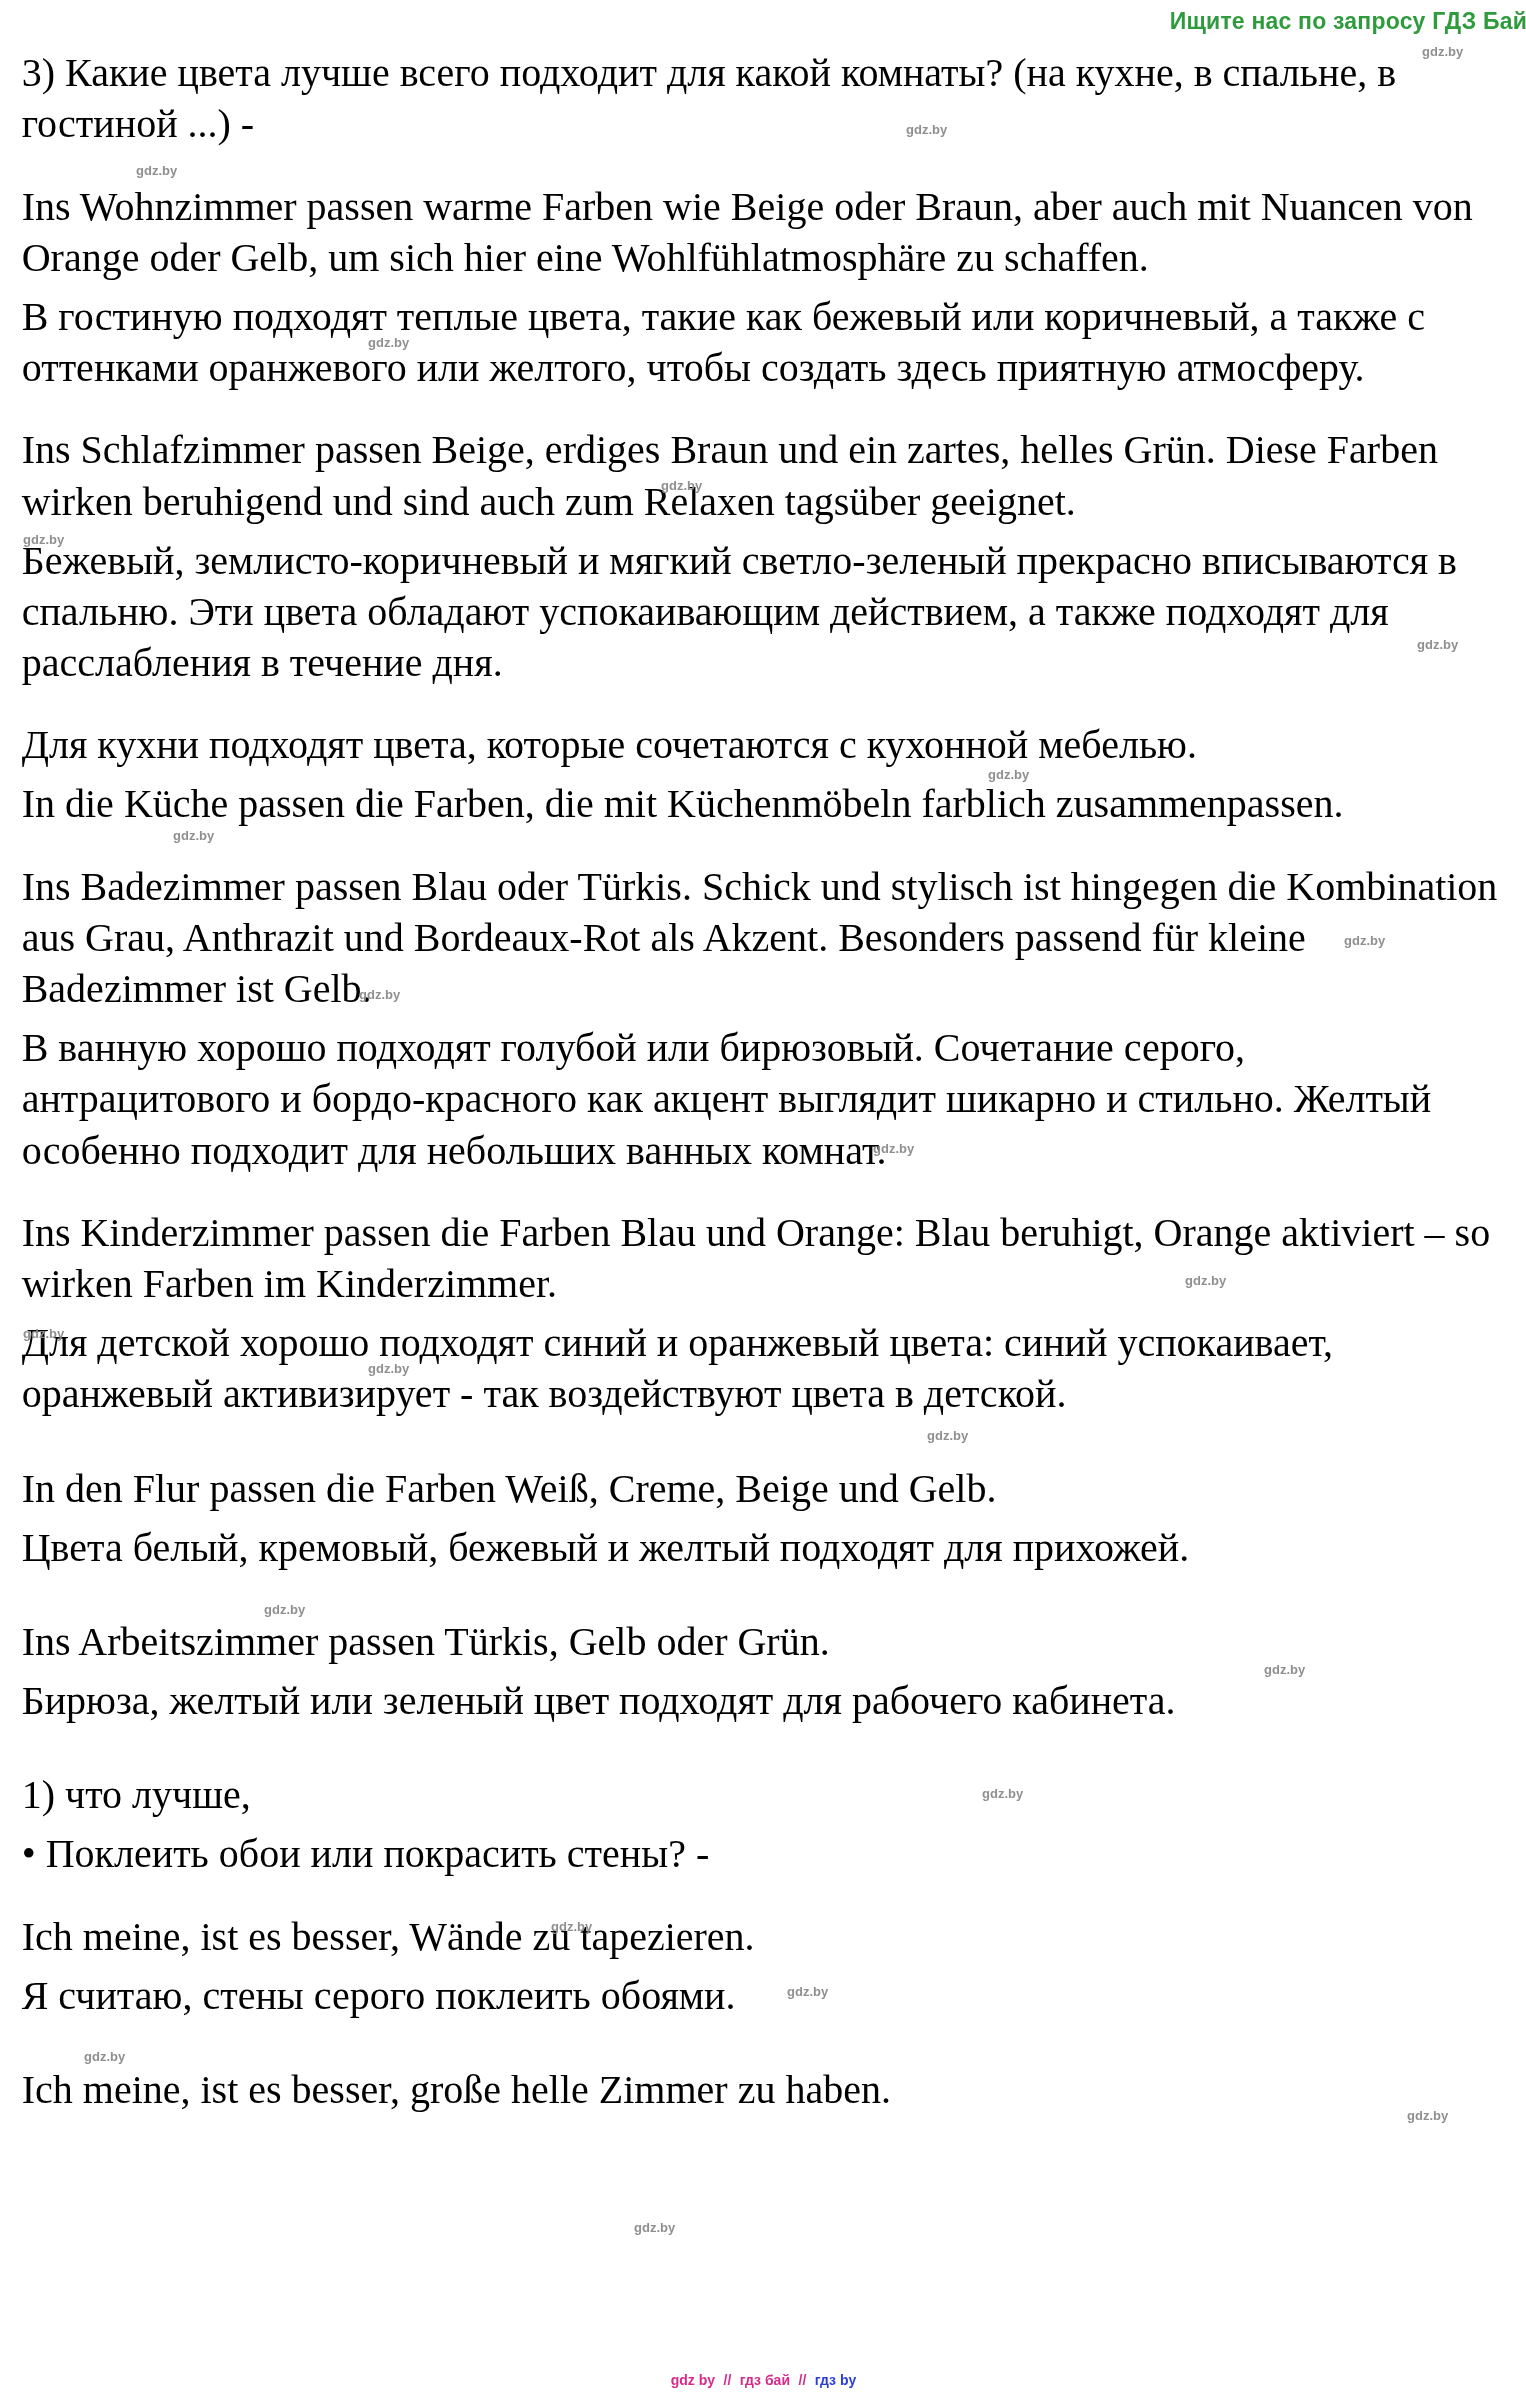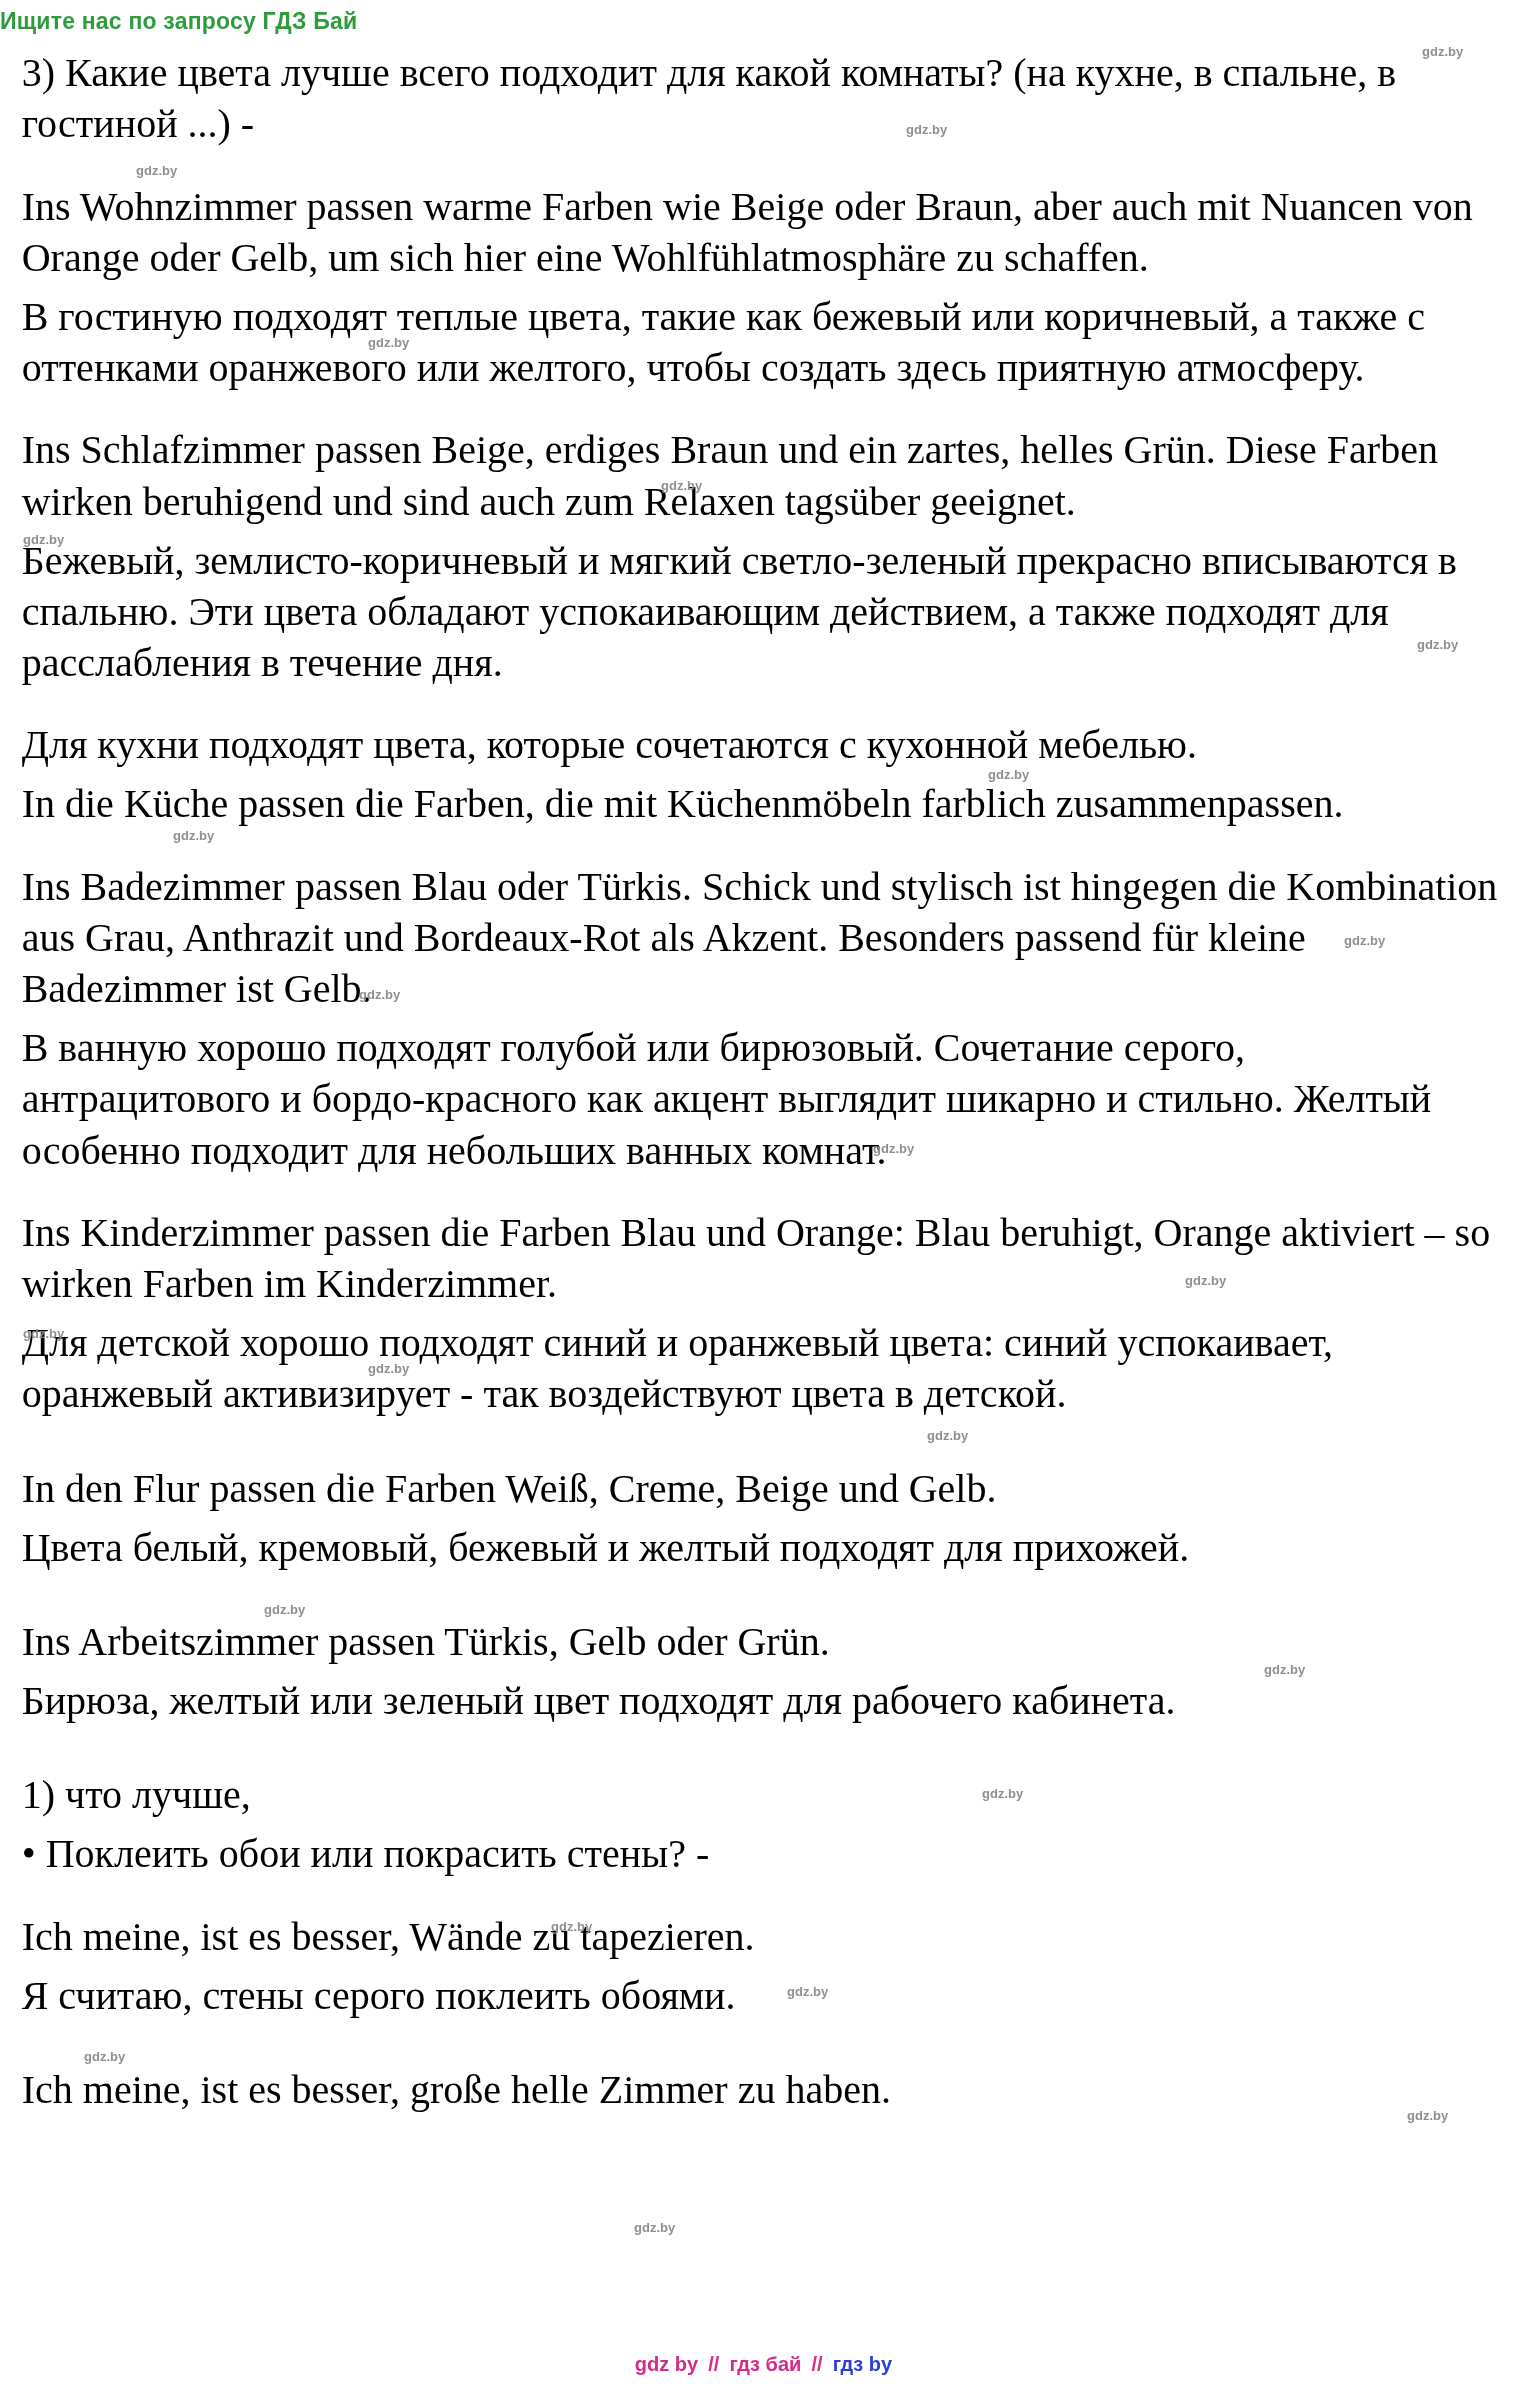--- a/index.html
+++ b/index.html
@@ -16,21 +16,21 @@
     overflow: hidden;
   }
   .page {
     position: relative;
     width: 1527px;
     min-height: 2401px;
     padding: 0;
     box-sizing: border-box;
   }
   .top-banner {
-    text-align: left;
+    text-align: right;
     color: #2e9b3c;
     font-family: "Liberation Sans", sans-serif;
     font-weight: bold;
     font-size: 23px;
     padding-top: 7.6px;
     padding-bottom: 4.6px;
     letter-spacing: 0.2px;
   }
   .content {
     padding: 0 18.3px 0 13.7px;
@@ -51,24 +51,24 @@
     font-size: 13px;
     font-weight: bold;
     white-space: nowrap;
     pointer-events: none;
     opacity: 0.95;
   }
   .footer {
     position: absolute;
     left: 0;
     right: 0;
-    bottom: 25px;
+    bottom: 13px;
     text-align: center;
     font-family: "Liberation Sans", sans-serif;
-    font-size: 20px;
+    font-size: 14px;
     font-weight: bold;
   }
   .footer .lnk { color: #d52b8a; }
   .footer .lnk.blue { color: #2b3fd5; }
   .footer .sep { color: #d52b8a; padding: 0 4.6px; }
 </style>
 </head>
 <body>
 
 <div class="page">

